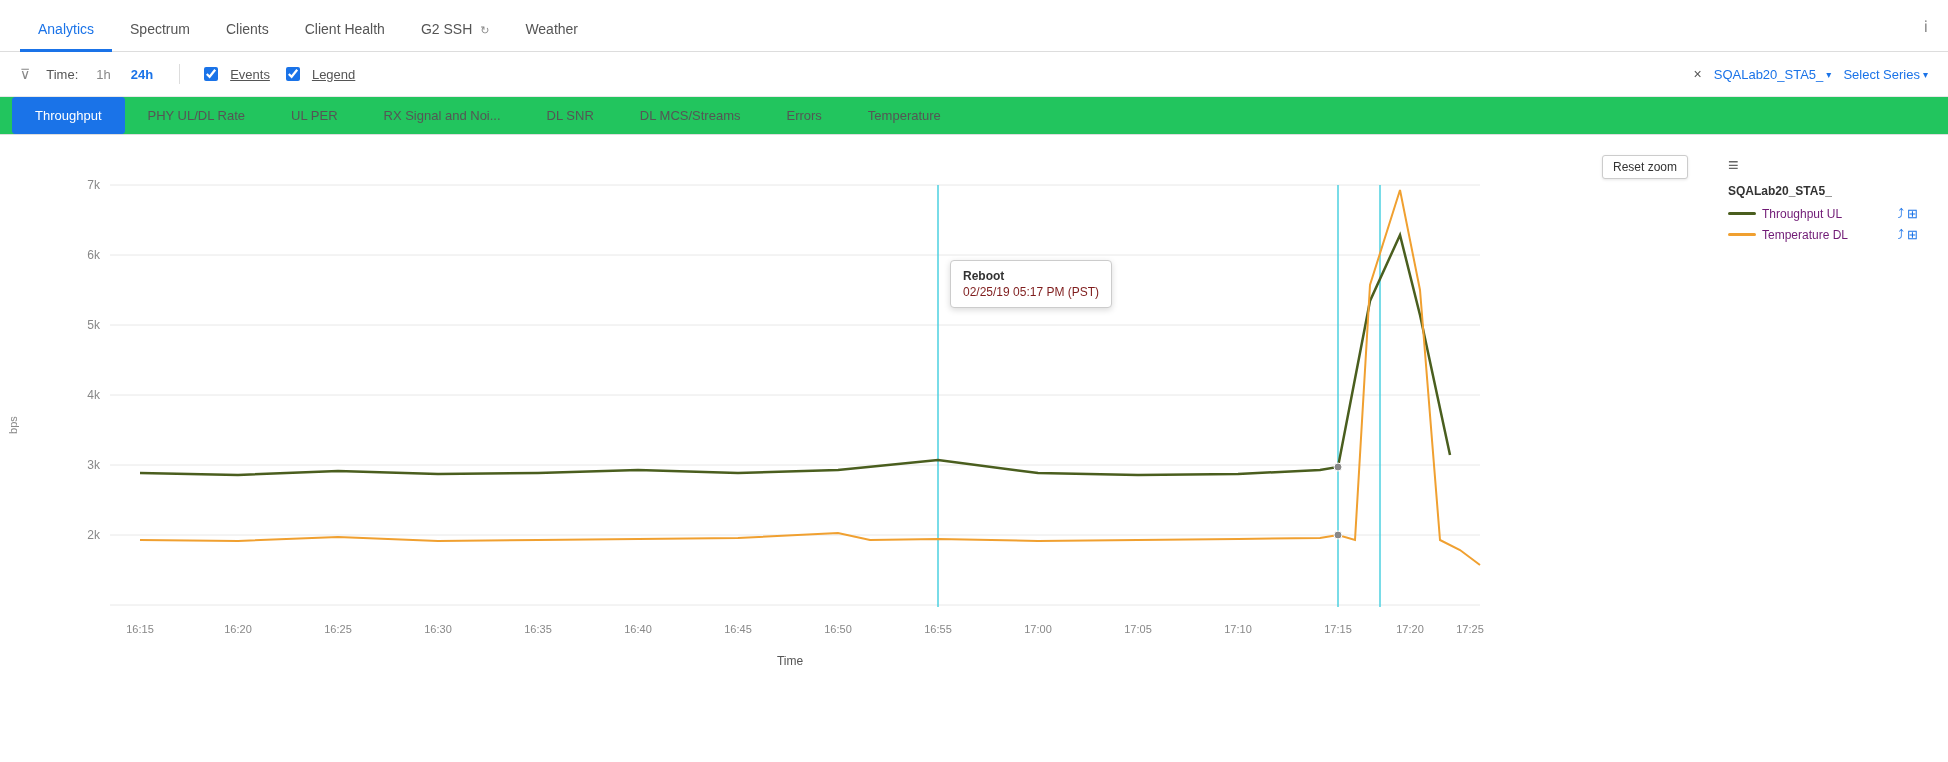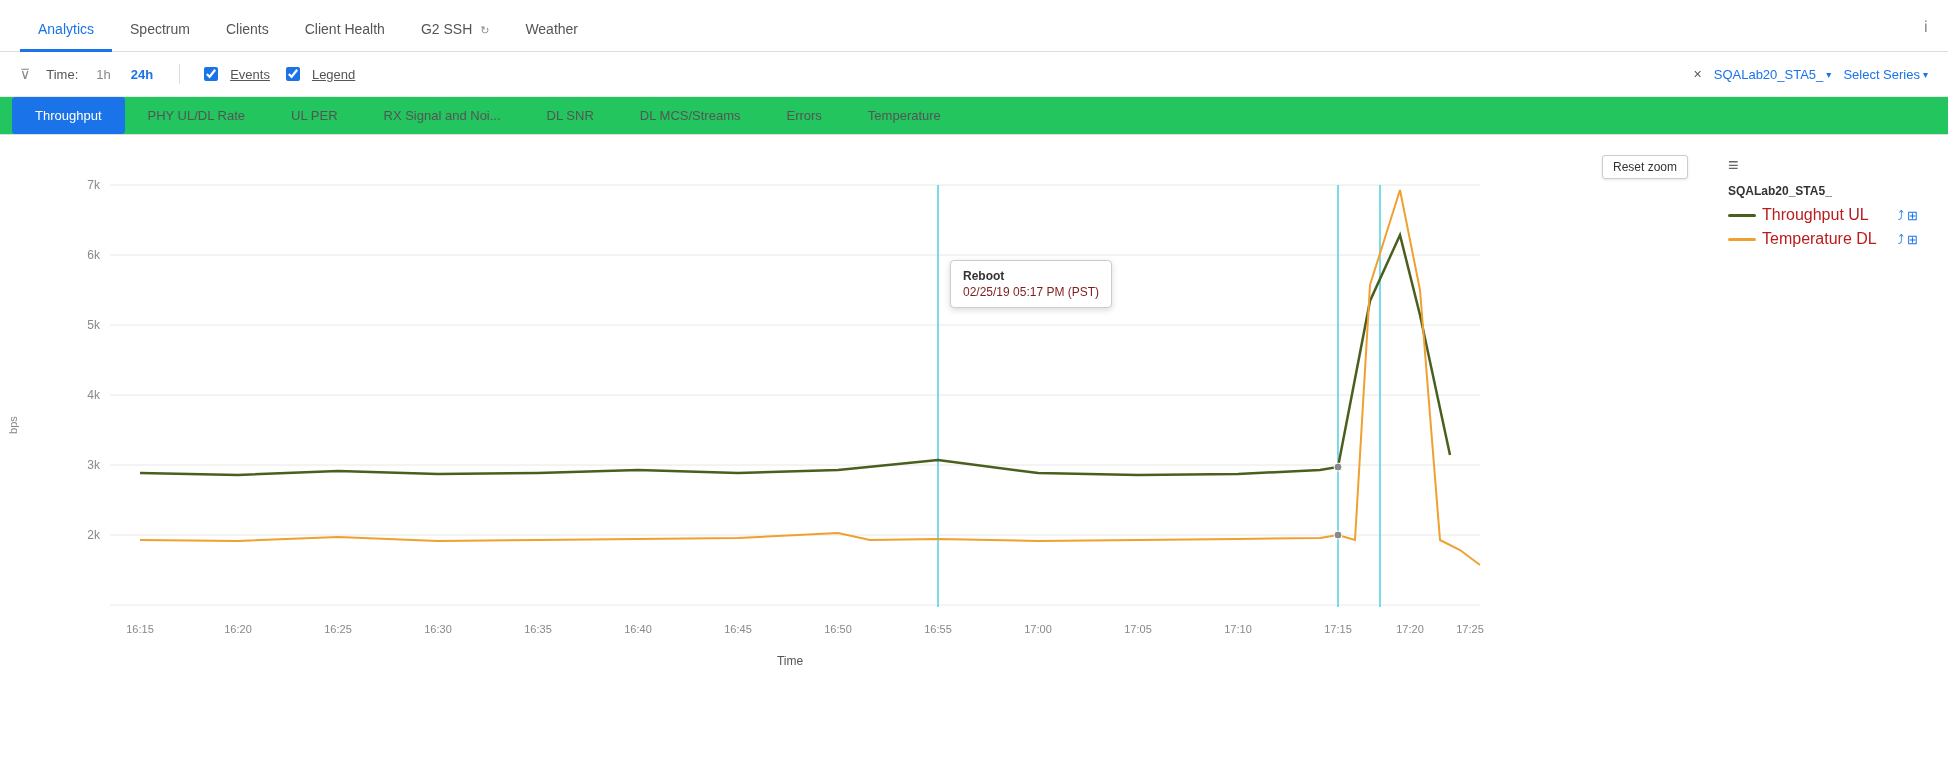--- a/index.html
+++ b/index.html
@@ -122,21 +122,21 @@
     .legend-title {
       font-weight: 600; color: #333; font-size: 12px; margin-bottom: 8px;
     }
     .legend-item {
       display: flex; align-items: center; gap: 6px;
       margin-bottom: 6px;
     }
     .legend-color-line {
       width: 28px; height: 3px; border-radius: 2px;
     }
-    .legend-label { color: #b91c1c; font-size: 16px; flex: 1; }
+    .legend-label { color: #701a75; font-size: 12px; flex: 1; }
     .legend-icons { display: flex; gap: 3px; }
     .legend-icon-btn {
       color: #1a73e8; font-size: 13px; cursor: pointer;
     }
 
     
     .chart-tooltip {
       position: absolute;
       background: #fff;
       border: 1px solid #ccc;

